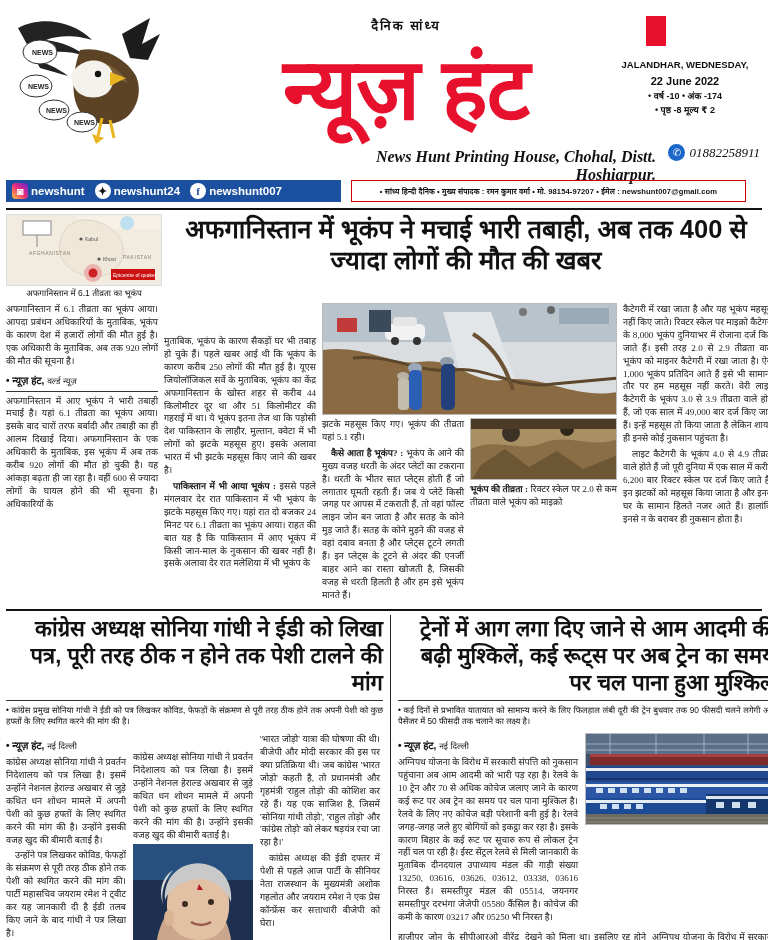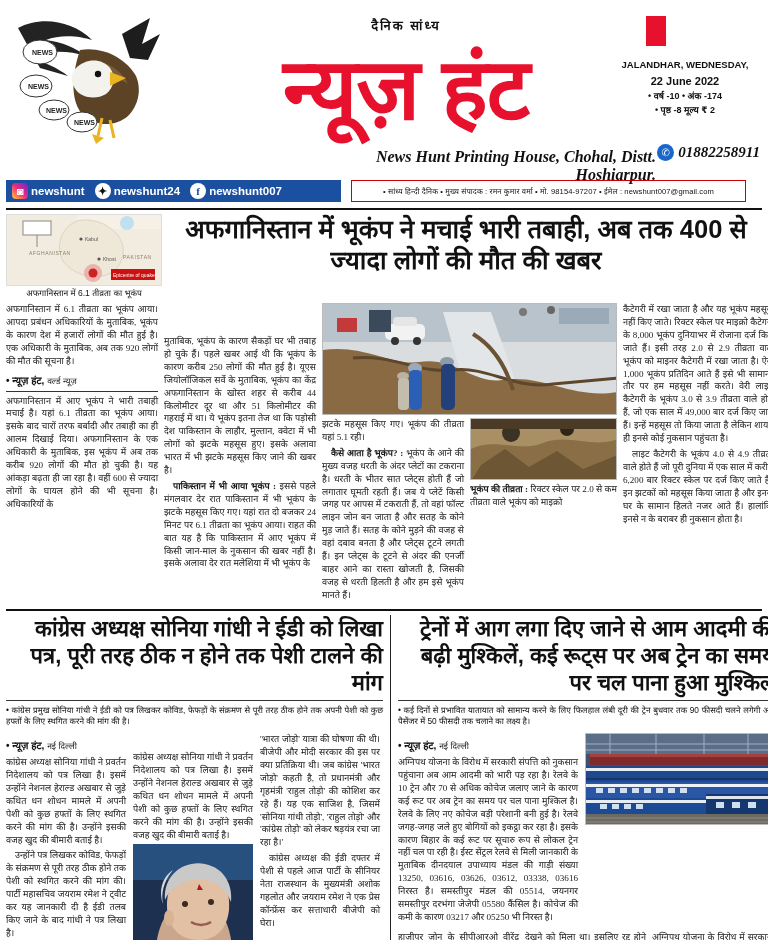--- a/index.html
+++ b/index.html
@@ -46,21 +46,21 @@
   }
   .phonewrap{
     position:absolute;right:2px;top:144px;display:flex;align-items:center;gap:4px;
   }
   .phone-ico{
     width:17px;height:17px;border-radius:50%;background:#1a66c9;
     display:flex;align-items:center;justify-content:center;color:#fff;font-size:10px;
   }
   .phonenum{
     font-family:"Liberation Serif","DejaVu Serif",serif;
-    font-size:15px;font-style:italic;font-weight:bold;
+    font-size:13px;font-style:italic;font-weight:normal;
   }
 
   
   .socialbar{position:relative;height:24px;margin-top:2px;}
   .social-left{
     position:absolute;left:0;top:0;width:335px;height:22px;background:#1b4fa0;
     display:flex;align-items:center;gap:4px;padding-left:6px;box-sizing:border-box;
   }
   .social-item{display:flex;align-items:center;gap:3px;margin-right:6px;}
   .sico{width:16px;height:16px;border-radius:4px;display:flex;align-items:center;
@@ -68,21 +68,21 @@
   .sico.insta{background:linear-gradient(45deg,#f9ce34,#ee2a7b,#6228d7);}
   .sico.twi{background:#ffffff;color:#111;border-radius:50%;}
   .sico.fb{background:#ffffff;color:#1b4fa0;border-radius:50%;font-family:"Liberation Serif",serif;}
   .shandle{color:#fff;font-family:"Liberation Sans","DejaVu Sans",sans-serif;
            font-size:11.5px;font-weight:bold;}
   .social-right{
     position:absolute;left:345px;top:0;right:16px;height:22px;
     border:1px solid #cc0000;box-sizing:border-box;
     display:flex;align-items:center;justify-content:center;
     font-family:"Liberation Sans","DejaVu Sans",sans-serif;
-    font-size:7.6px;color:#111;letter-spacing:.1px;
+    font-size:7.6px;color:#111;letter-spacing:.1px;font-weight:bold;
   }
 
   
   .rule-th{height:2px;background:#111;margin:4px 0;}
   .rule-thin{height:1px;background:#333;margin:3px 0;}
 
   
   .lead{position:relative;margin-top:4px;}
   .col-map{width:156px;flex:none;}
   .mapimg{

